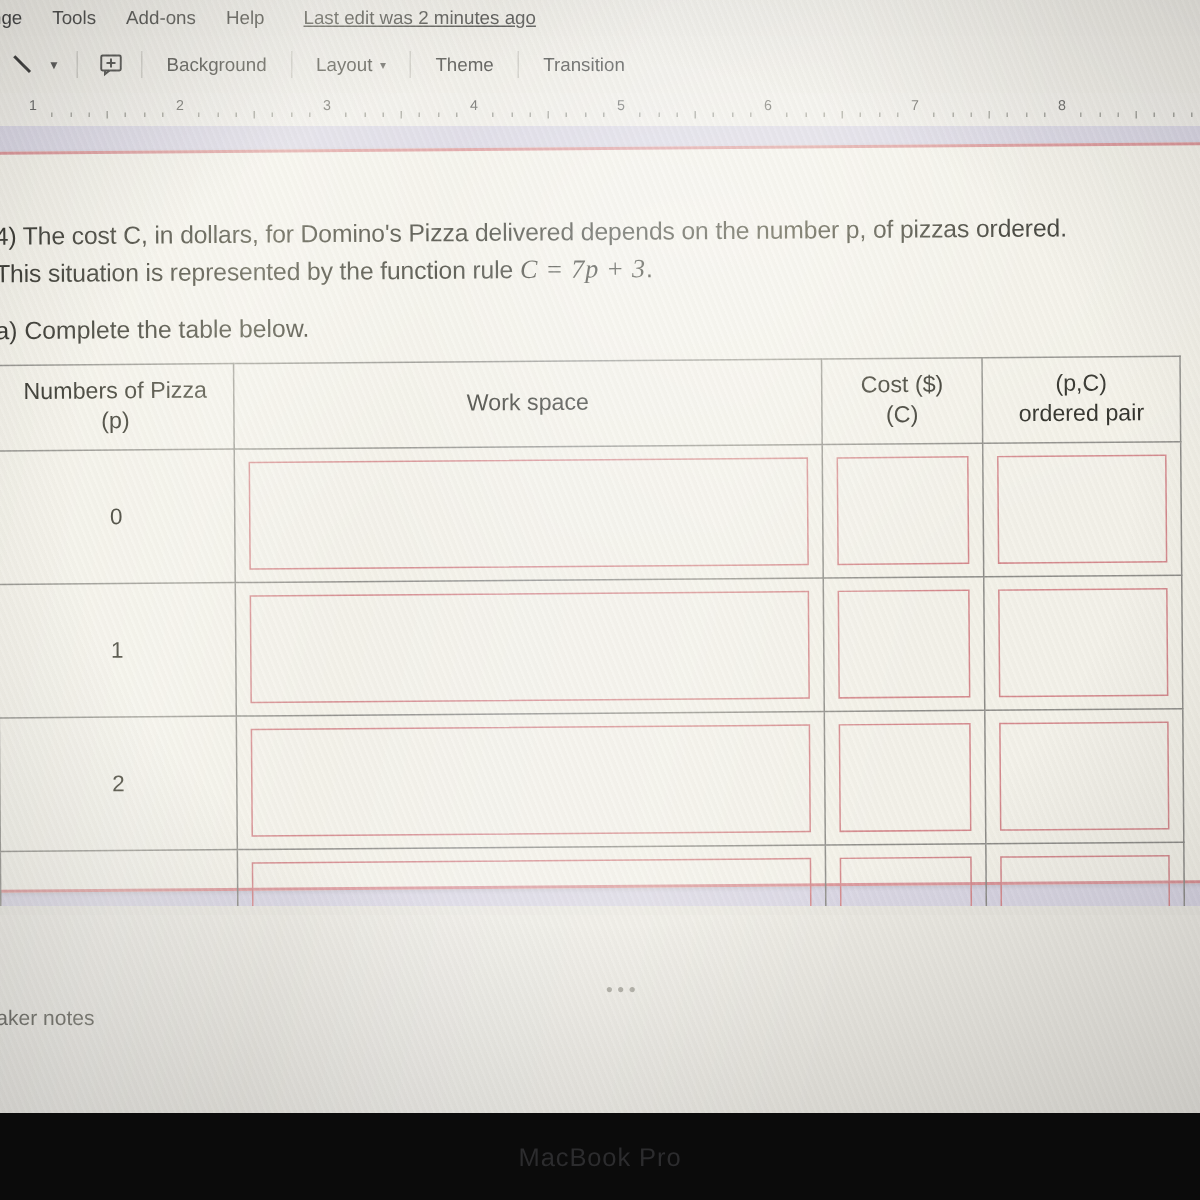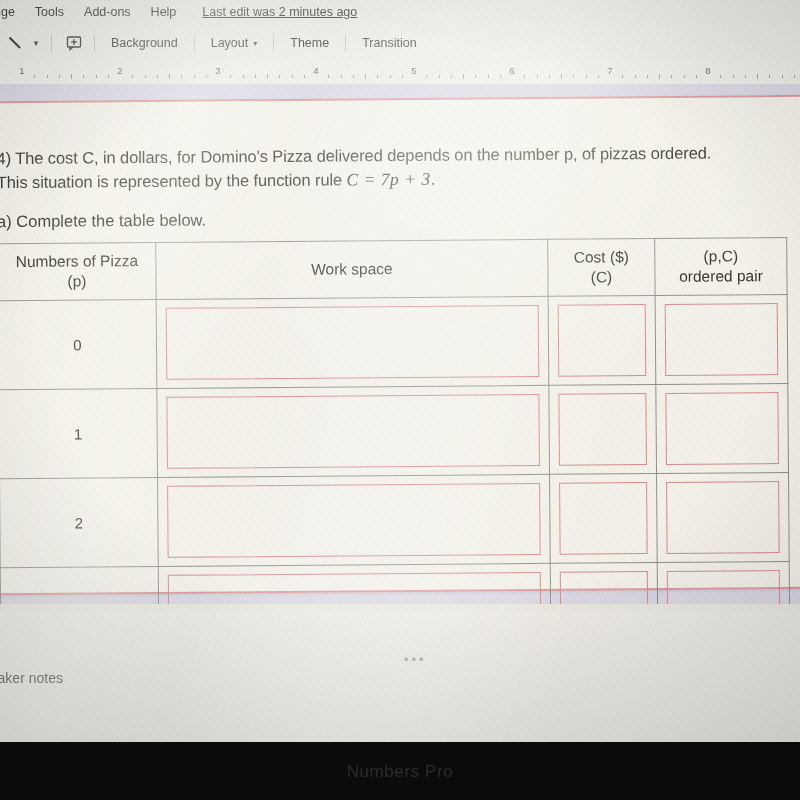--- a/index.html
+++ b/index.html
@@ -366,13 +366,13 @@
     <div class="nl">peaker notes</div>
   </div>
   <div class="dots">•••</div>
 
   <div class="glare"></div>
   <div class="scanlines"></div>
   <div class="vign"></div>
 </div>
 
 <div class="bezel"></div>
-<div class="mbp">Numbers Pro</div>
+<div class="mbp">MacBook Pro</div>
 
 </body></html>

